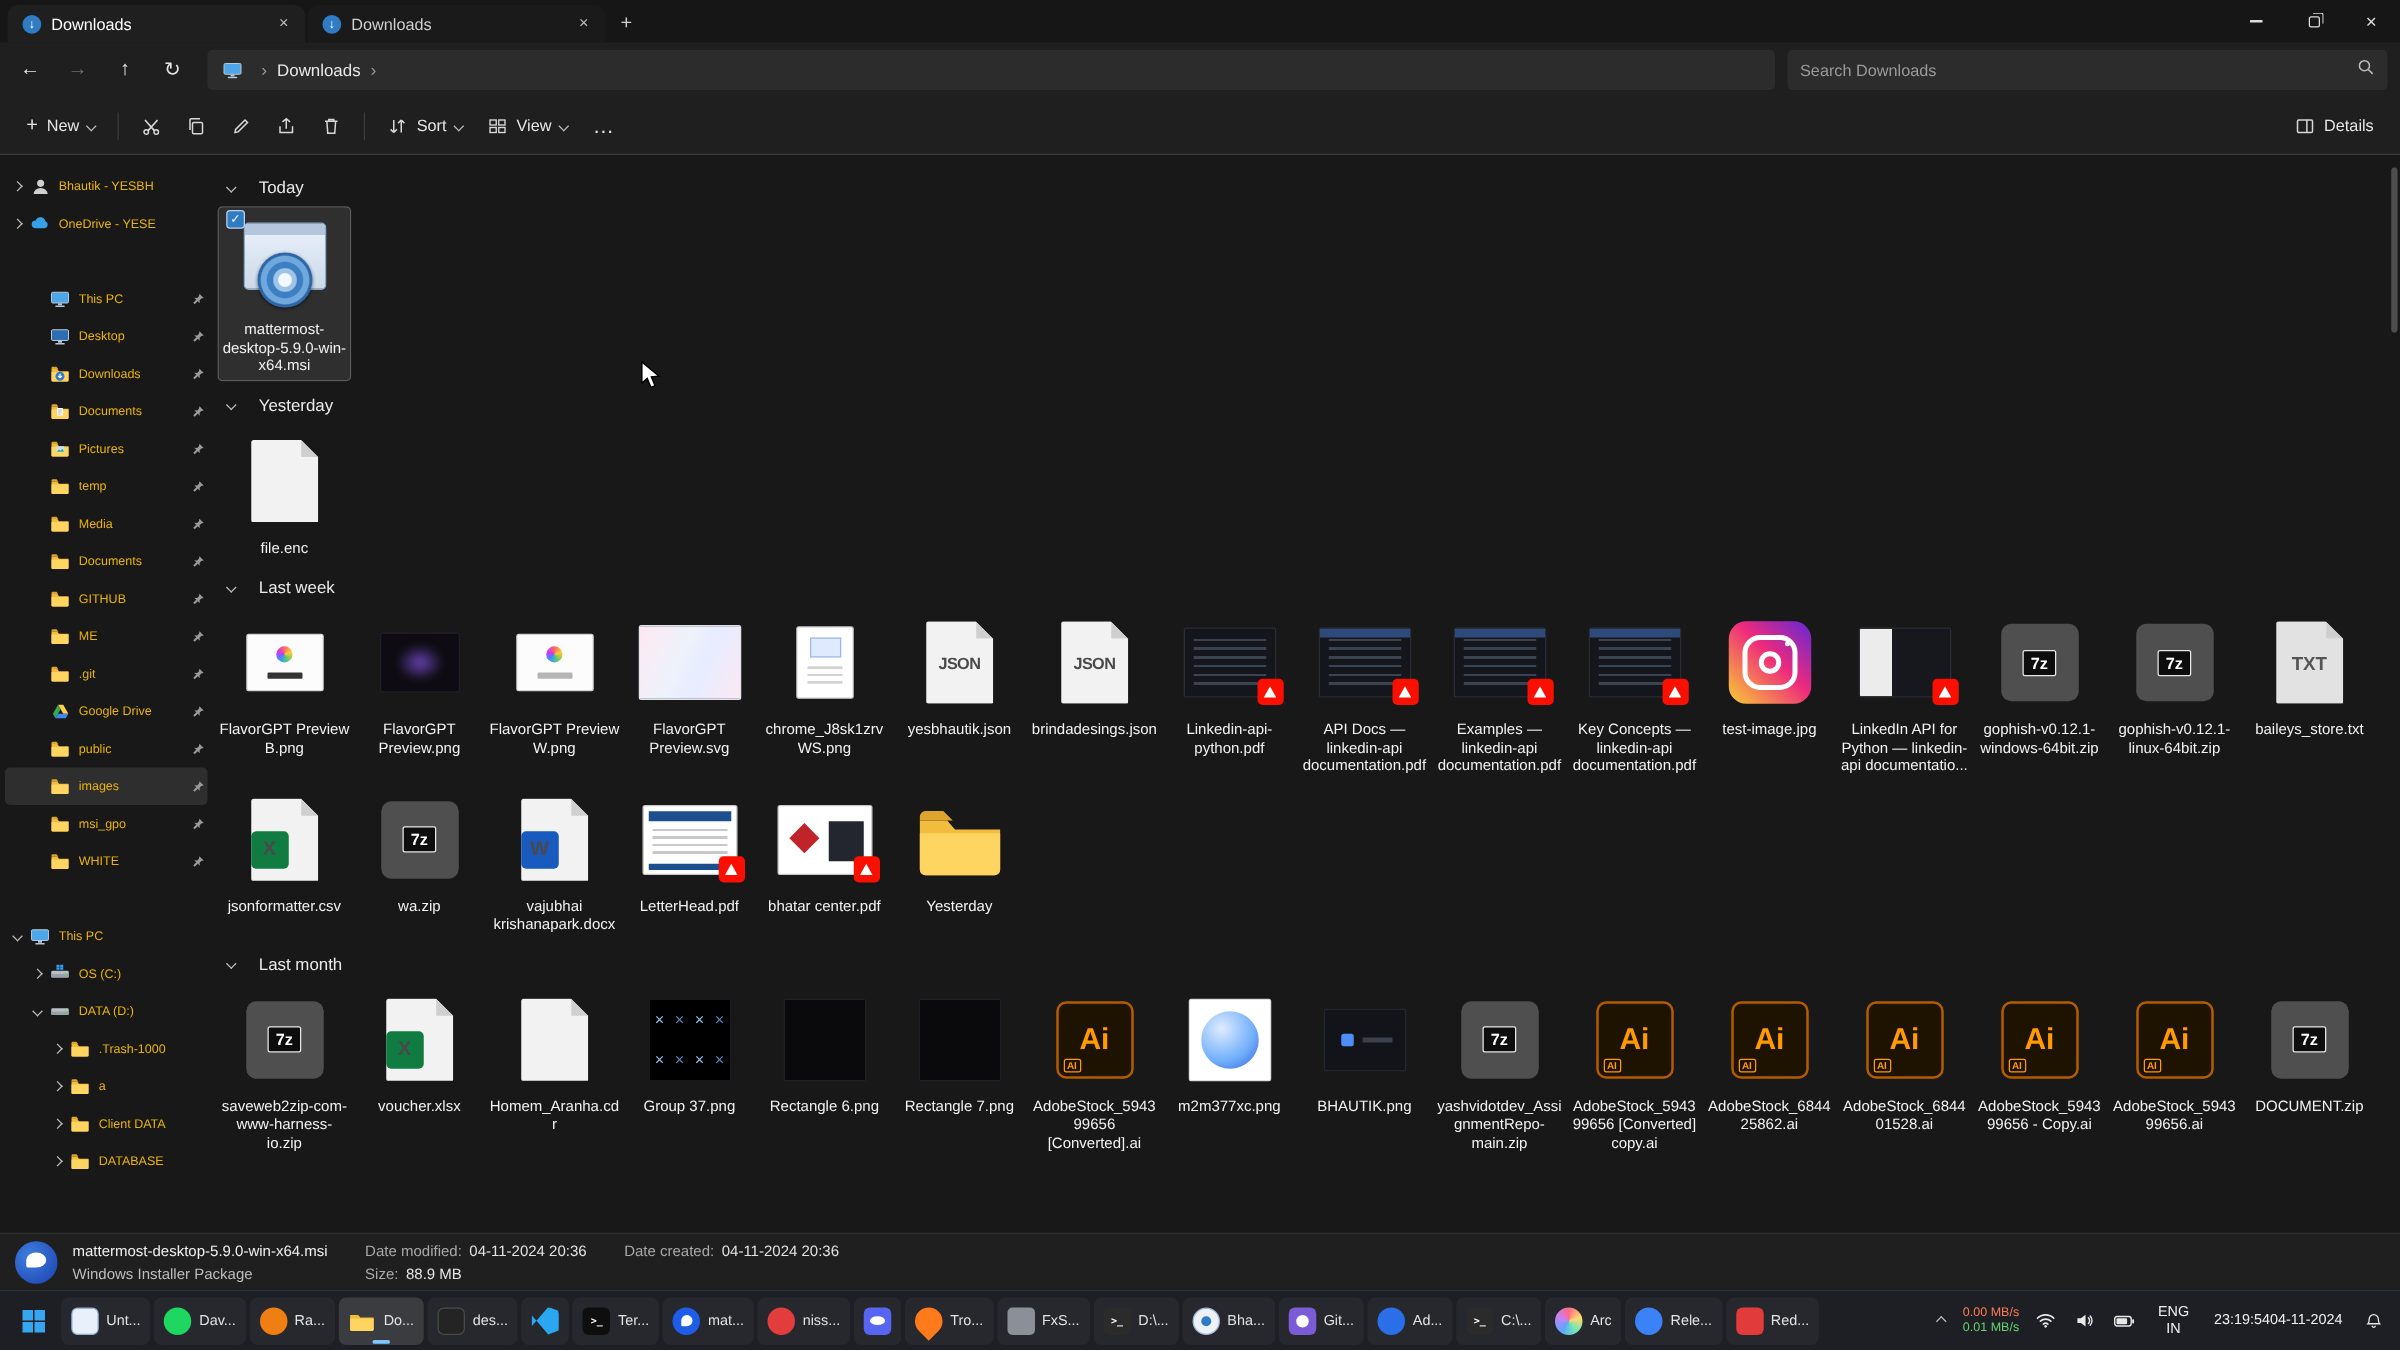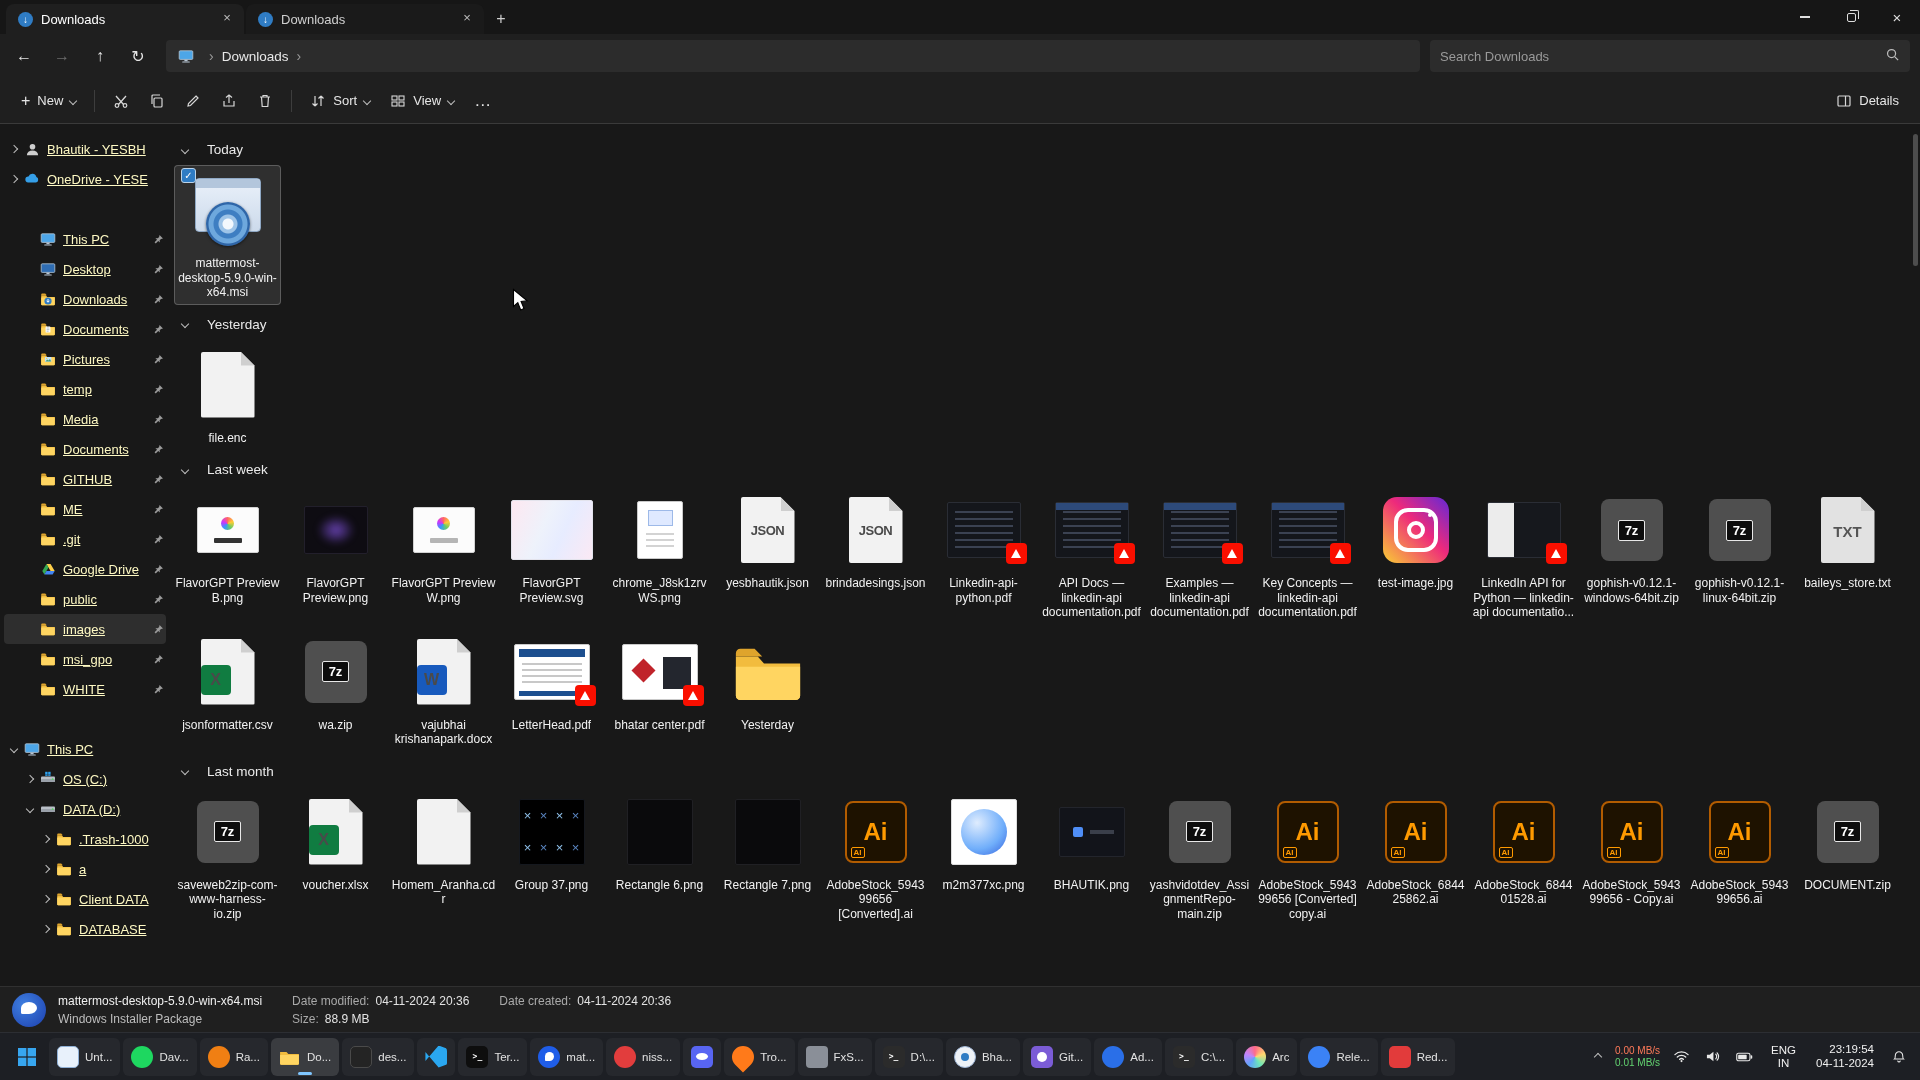--- a/index.html
+++ b/index.html
@@ -42,21 +42,21 @@
   .vsep { width:1px; height:22px; background:#3d3d3d; margin:0 7px; }
   .chev { display:inline-block; width:6px; height:6px; border-right:1.4px solid #bdbdbd; border-bottom:1.4px solid #bdbdbd; }
   .chev.r { transform:rotate(-45deg); }
   .chev.d { transform:rotate(45deg); }
   .chev.u { transform:rotate(-135deg); }
   .toolbar-right { margin-left:auto; }
 
   
   .bodyarea { flex:1; min-height:0; display:flex; background:#181818; position:relative; }
   .side { width:168px; flex:none; padding:10px 2px 0 4px; overflow:hidden; }
-  .srow { display:flex; align-items:center; height:30px; border-radius:4px; font-size:13px; color:#fef9c3;text-decoration:underline; }
+  .srow { display:flex; align-items:center; height:30px; border-radius:4px; font-size:10px; color:#eab308; }
   .srow.sel { background:#2e2e2e; }
   .srow.gap { margin-top:30px; }
   .schev { width:16px; flex:none; display:flex; justify-content:center; }
   .sico { width:20px; flex:none; display:flex; justify-content:center; margin-right:5px; }
   .slabel { flex:1; white-space:nowrap; overflow:hidden; }
   .spin { width:16px; flex:none; display:flex; justify-content:center; }
 
   .content { flex:1; min-width:0; padding:6px 10px 0 6px; overflow:hidden; position:relative; }
   .ghead { display:flex; align-items:center; gap:19px; margin:12px 0 8px 8px; font-size:13.5px; color:#eaeaea; }
   .frow { display:flex; align-items:flex-start; margin-bottom:2px; }
@@ -157,21 +157,21 @@
   .tk-discord::after { content:""; width:12px; height:7px; border-radius:50%; background:#fff; display:block; }
   .tk-github::after { content:""; width:10px; height:10px; border-radius:50%; background:#fff; display:block; }
   .tk-flame { border-radius:50% 50% 50% 0; transform:rotate(-45deg); }
 
   .tray { margin-left:auto; display:flex; align-items:center; gap:4px; }
   .trbtn { height:36px; padding:0 6px; border-radius:5px; display:flex; align-items:center; justify-content:center; }
   .trspeed { display:flex; flex-direction:column; align-items:flex-end; font-family:"DejaVu Sans Mono",monospace; font-size:10px; line-height:12px; padding:0 4px;text-align:right; }
   .spd-up { color:#ff7a59; }
   .spd-dn { color:#63d471; }
   .trlang { display:flex; flex-direction:column; align-items:center; font-size:11.5px; line-height:13px; color:#f0f0f0; padding:0 8px; }
-  .trclock { display:flex; flex-direction:column; align-items:flex-end; font-size:11.5px; line-height:13.5px; color:#f0f0f0; padding:0 8px; }
+  .trclock { display:flex; flex-direction:row; align-items:flex-end; font-size:11.5px; line-height:13.5px; color:#f0f0f0; padding:0 8px; }
 
   .cursor { position:absolute; left:512px; top:288px; z-index:50; pointer-events:none; }
 </style>
 </head>
 <body>
 
 <div class="screen">
   <div class="window">
 
     <div class="titlebar">

